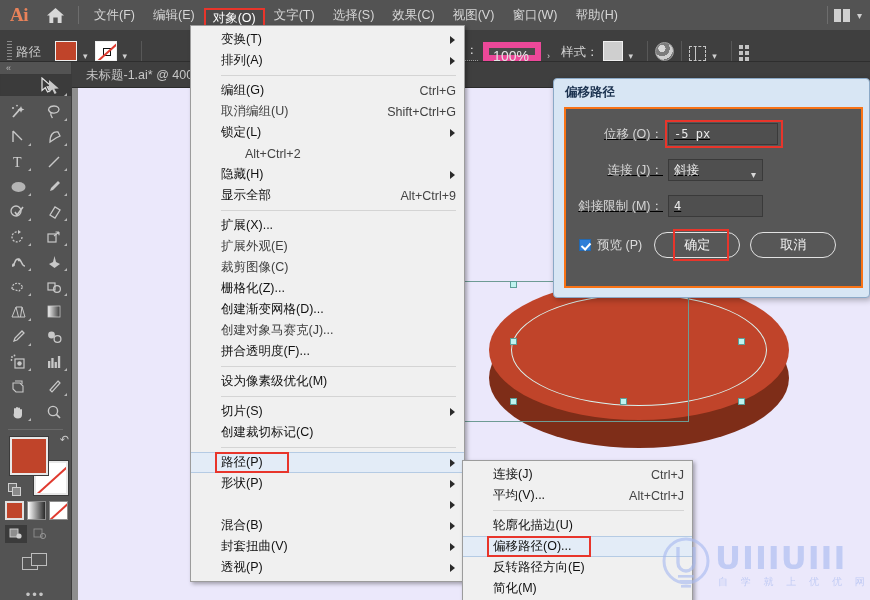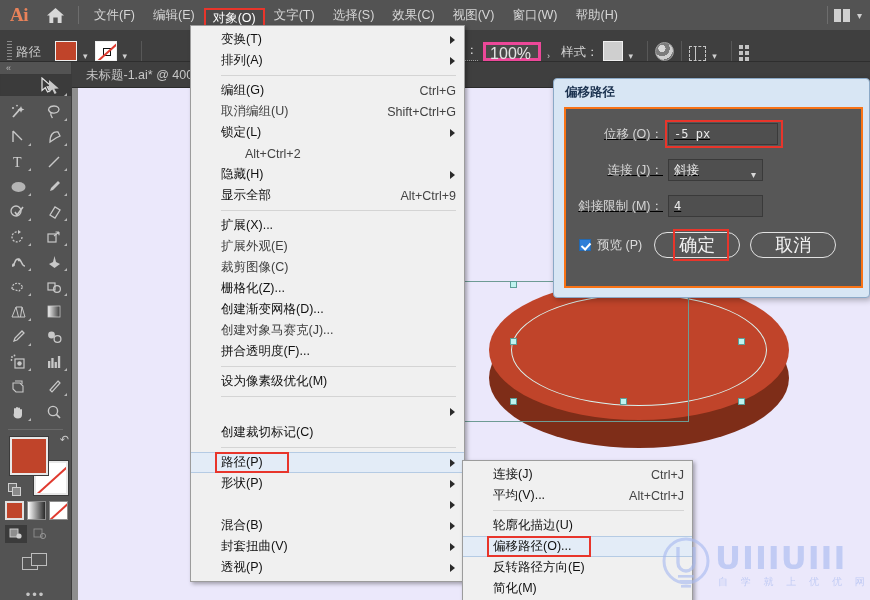--- a/index.html
+++ b/index.html
@@ -53,22 +53,22 @@
   .cb-sep{ width:1px; height:20px; background:#585858; margin:0 7px; }
   .sw-box{ width:22px; height:20px; border:1px solid #f0f0f0; background:#c0442a; }
   .sw-none{ width:22px; height:20px; border:1px solid #f0f0f0; background:#fff; position:relative; overflow:hidden;}
   .sw-none::after{ content:""; position:absolute; left:-3px; top:9px; width:30px; height:2px; background:#e03a2f; transform:rotate(-42deg); }
   .sw-none i{ position:absolute; left:7px; top:6px; width:8px; height:8px; border:1.5px solid #111; }
   .dd-arrow{ color:#cfcfcf; font-size:9px; margin:0 7px 0 6px; }
   .stroke-line{ width:62px; height:2px; background:#111; }
   .cb-txt{ color:#d4d4d4; font-size:12.5px; }
   .cb-txt.dotted{ border-bottom:1px dotted #9a9a9a; padding-bottom:1px; }
   .field{
-    background:#4a4a4a; border:3px solid #ec4899; color:#e3e3e3;
-    height:19px; line-height:17px; padding:0 4px; font-size:16px;
+    background:#4a4a4a; border:6px solid #ec4899; color:#e3e3e3;
+    height:19px; line-height:17px; padding:0 4px; font-size:14px;
   }
   .grad-sw{ width:20px; height:20px; background:#cfcfcf; border:1px solid #f0f0f0; }
   .circle-ico{ width:19px; height:19px; border-radius:50%;
     background:radial-gradient(circle at 35% 32%,#d8d8d8 0 22%,#7c7c7c 23% 48%,#cfcfcf 49% 70%,#6f6f6f 71% 100%);
     border:1px solid #a0a0a0; }
   .align-ico{ width:17px; height:15px; border:1px dashed #c6c6c6; position:relative; }
   .align-ico::before{ content:""; position:absolute; left:5px; top:-1px; bottom:-1px; width:1px; background:#c6c6c6;}
 
   
   .toolbar{
@@ -176,21 +176,21 @@
   .sel{ background:#4f4f4f; border:1px solid #3a3a3a; color:#eaeaea; height:22px;
      line-height:20px; padding:0 5px; width:95px; position:relative; font-size:12.5px;}
   .sel .cv{ position:absolute; right:6px; top:5px; color:#d8d8d8; font-size:10px;}
   .redoutline{ position:absolute; border:2px solid #e8352b; pointer-events:none; }
   .btnrow{ position:absolute; left:0; right:0; bottom:28px; display:flex; align-items:center; padding-left:13px;}
   .ckbox{ width:12px; height:12px; background:#2f7fd8; border:1px solid #2368b0; position:relative; margin-right:6px;}
   .ckbox::after{ content:""; position:absolute; left:3px; top:1px; width:4px; height:7px;
      border:solid #fff; border-width:0 2px 2px 0; transform:rotate(42deg);}
   .ckl{ color:#dcdcdc; font-size:12.5px; }
   .btn{ width:86px; height:26px; border-radius:13px; border:1.6px solid #e2e2e2; background:transparent;
-     color:#f2f2f2; font-size:18px; display:flex; align-items:center; justify-content:center;
+     color:#f2f2f2; font-size:13px; display:flex; align-items:center; justify-content:center;
      font-family:"Liberation Sans","DejaVu Sans",sans-serif;}
 
   
   .wm{ position:absolute; left:660px; top:535px; width:210px; height:62px; pointer-events:none; opacity:.62;}
   .wm .bulb{ position:absolute; left:0; top:2px; }
   .wm .word{ position:absolute; left:55px; top:4px; color:#a8baf0; font-size:32px;
      font-weight:bold; letter-spacing:1px; font-family:"DejaVu Sans",sans-serif;}
   .wm .sub{ position:absolute; left:58px; top:40px; color:#a8baf0; font-size:10px; letter-spacing:5px;}
 </style>
 </head>
@@ -597,20 +597,21 @@
 
       <div class="msep"></div>
 
       <div class="mrow">
         <span class="lbl">设为像素级优化(M)</span>
         </div>
 
       <div class="msep"></div>
 
       <div class="mrow">
+        <span class="lbl">切片(S)</span>
         <span class="arr"></span>
         </div>
       <div class="mrow">
         <span class="lbl">创建裁切标记(C)</span>
         </div>
 
       <div class="msep"></div>
 
       <div class="mrow hl redbox">
         <span class="redring" style="width:74px"></span>

